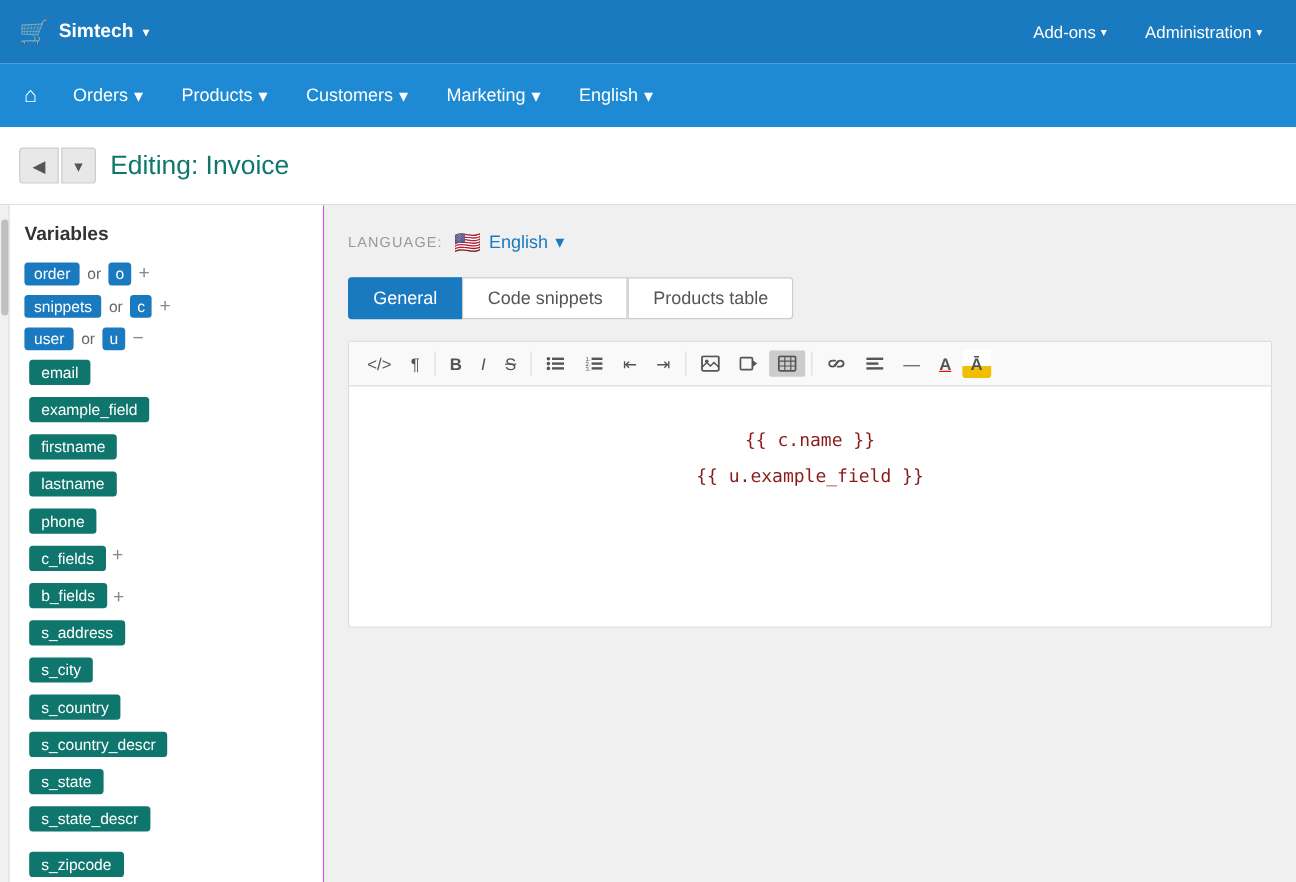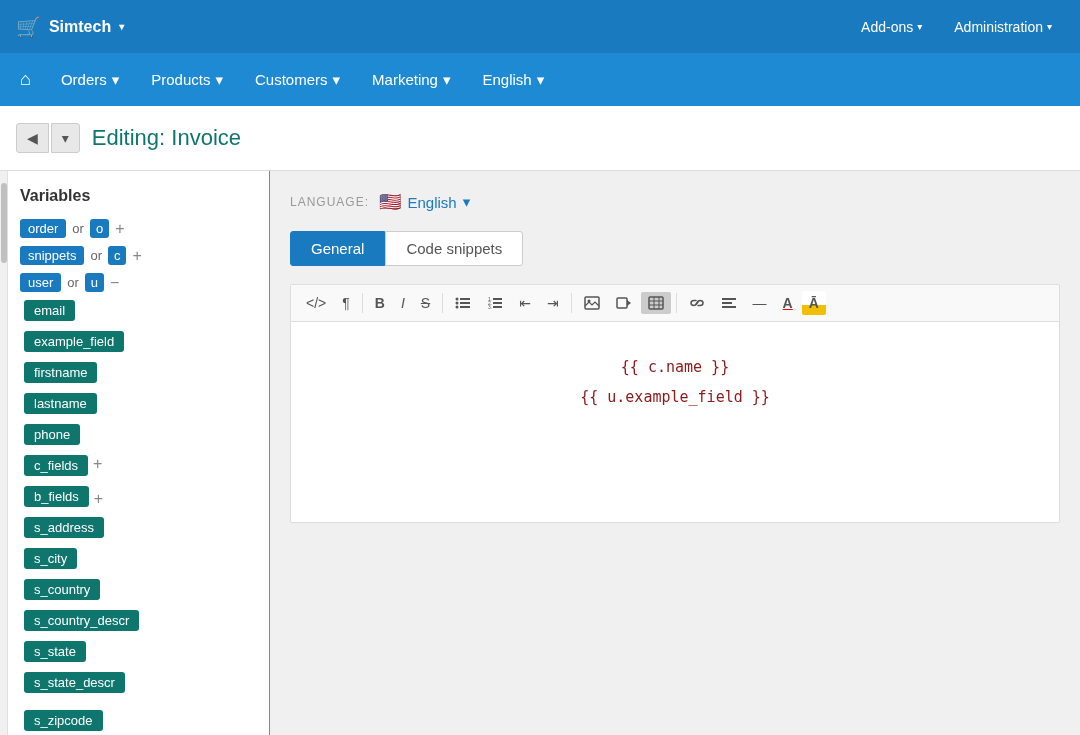--- a/index.html
+++ b/index.html
@@ -281,20 +281,21 @@
       <div class="lang-select">
         <span class="flag">🇺🇸</span>
         <span>English</span>
         <span>▾</span>
       </div>
     </div>
 
     <div class="tab-bar">
       <button class="tab-btn active">General</button>
       <button class="tab-btn">Code snippets</button>
+      <button class="tab-btn">Products table</button>
     </div>
 
     <div class="editor-card">
 
       <div class="editor-toolbar">
         <button class="toolbar-btn" title="Source">&lt;/&gt;</button>
         <button class="toolbar-btn" title="Paragraph">¶</button>
         <div class="toolbar-sep"></div>
         <button class="toolbar-btn" title="Bold">
             <strong>B</strong>

